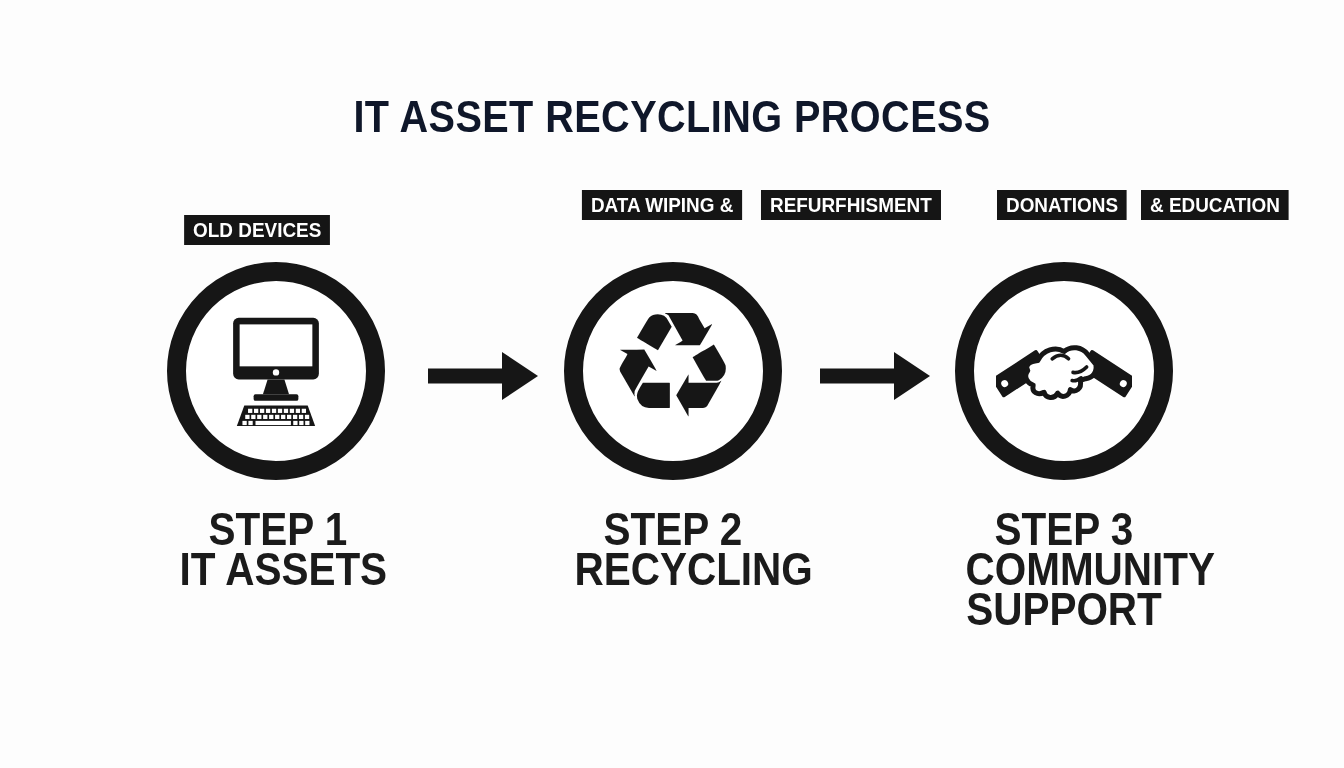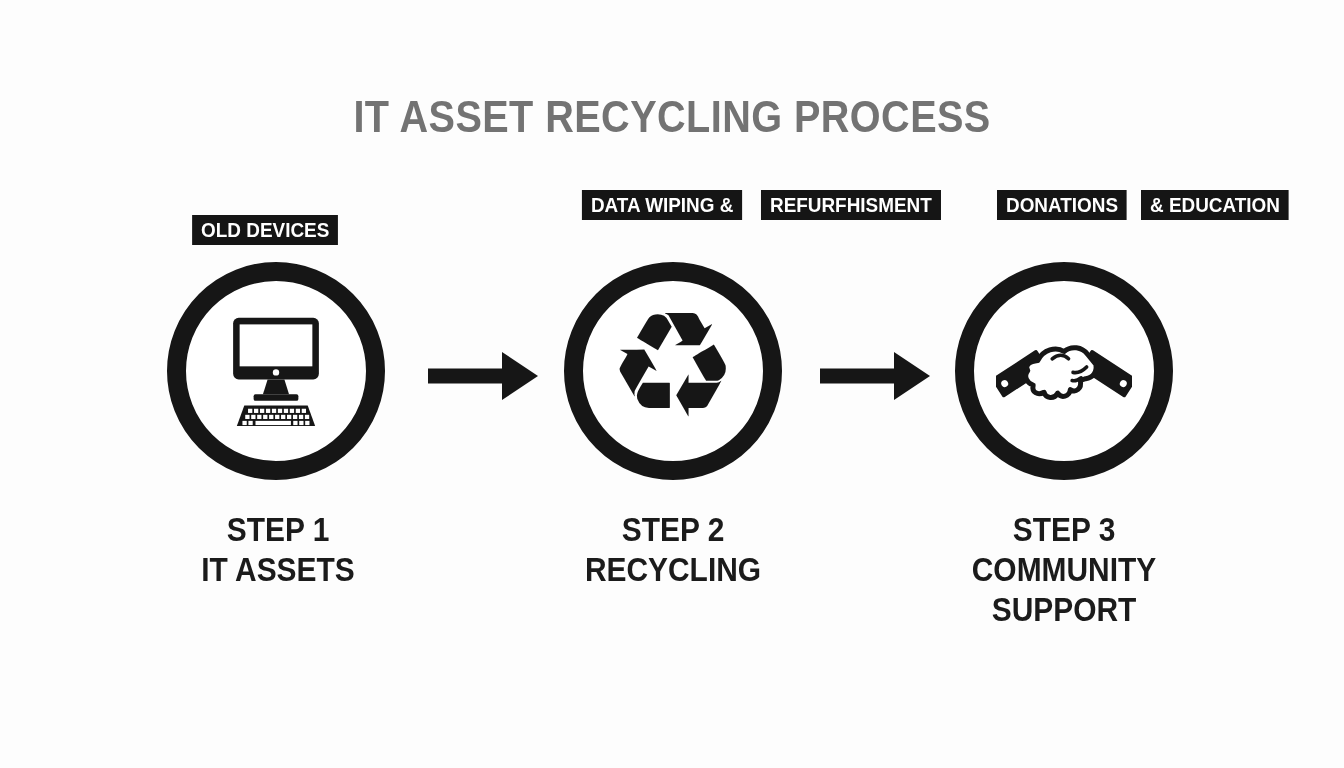--- a/index.html
+++ b/index.html
@@ -15,21 +15,21 @@
     background: #fdfdfd;
     color: #161616;
   }
   
   .cond { display: inline-block; transform: scaleX(0.9); transform-origin: 50% 50%; }
 
   .title {
     position: absolute; left: 0; top: 92px; width: 1344px;
     text-align: center;
     font-size: 44px; font-weight: bold; letter-spacing: 0.5px;
-    color: #737373; white-space: nowrap;
+    color: #0f172a; white-space: nowrap;
   }
 
   
   .tag { position: absolute; display: flex; flex-direction: row; }
   .tag.centered { align-items: center; }
   .tag.left { align-items: flex-end; }
   .tag-line {
     background: #151515; color: #ffffff;
     font-size: 21px; font-weight: bold; line-height: 23px;
     padding: 3px 10px 4px 10px; white-space: nowrap;
@@ -57,29 +57,29 @@
 
   
   .arrow { position: absolute; width: 110px; height: 48px; }
   .a1 { left: 428px; top: 352px; }
   .a2 { left: 820px; top: 352px; }
 
   
   .caption {
     position: absolute; width: 224px; top: 509px;
     text-align: center; font-weight: bold;
-    font-size: 34px; line-height: 40px;
+    font-size: 46px; line-height: 40px;
     color: #1b1b1b;
   }
   .cap1 { left: 166px; }
   .cap2 { left: 561px; }
   .cap3 { left: 952px; text-align: center; }
   .caption .line { display: block; white-space: nowrap; transform: scaleX(0.88); transform-origin: 50% 50%; }
 
-  .t1 { left: 184px; width: 200px; top: 215px; }
+  .t1 { left: 176px; width: 200px; top: 215px; }
   .t2 { left: 573px; width: 200px; top: 190px; }
   .t3 { left: 997px; top: 190px; }
 
   svg { display: block; }
 </style>
 </head>
 <body>
 
 <div class="canvas">
 

